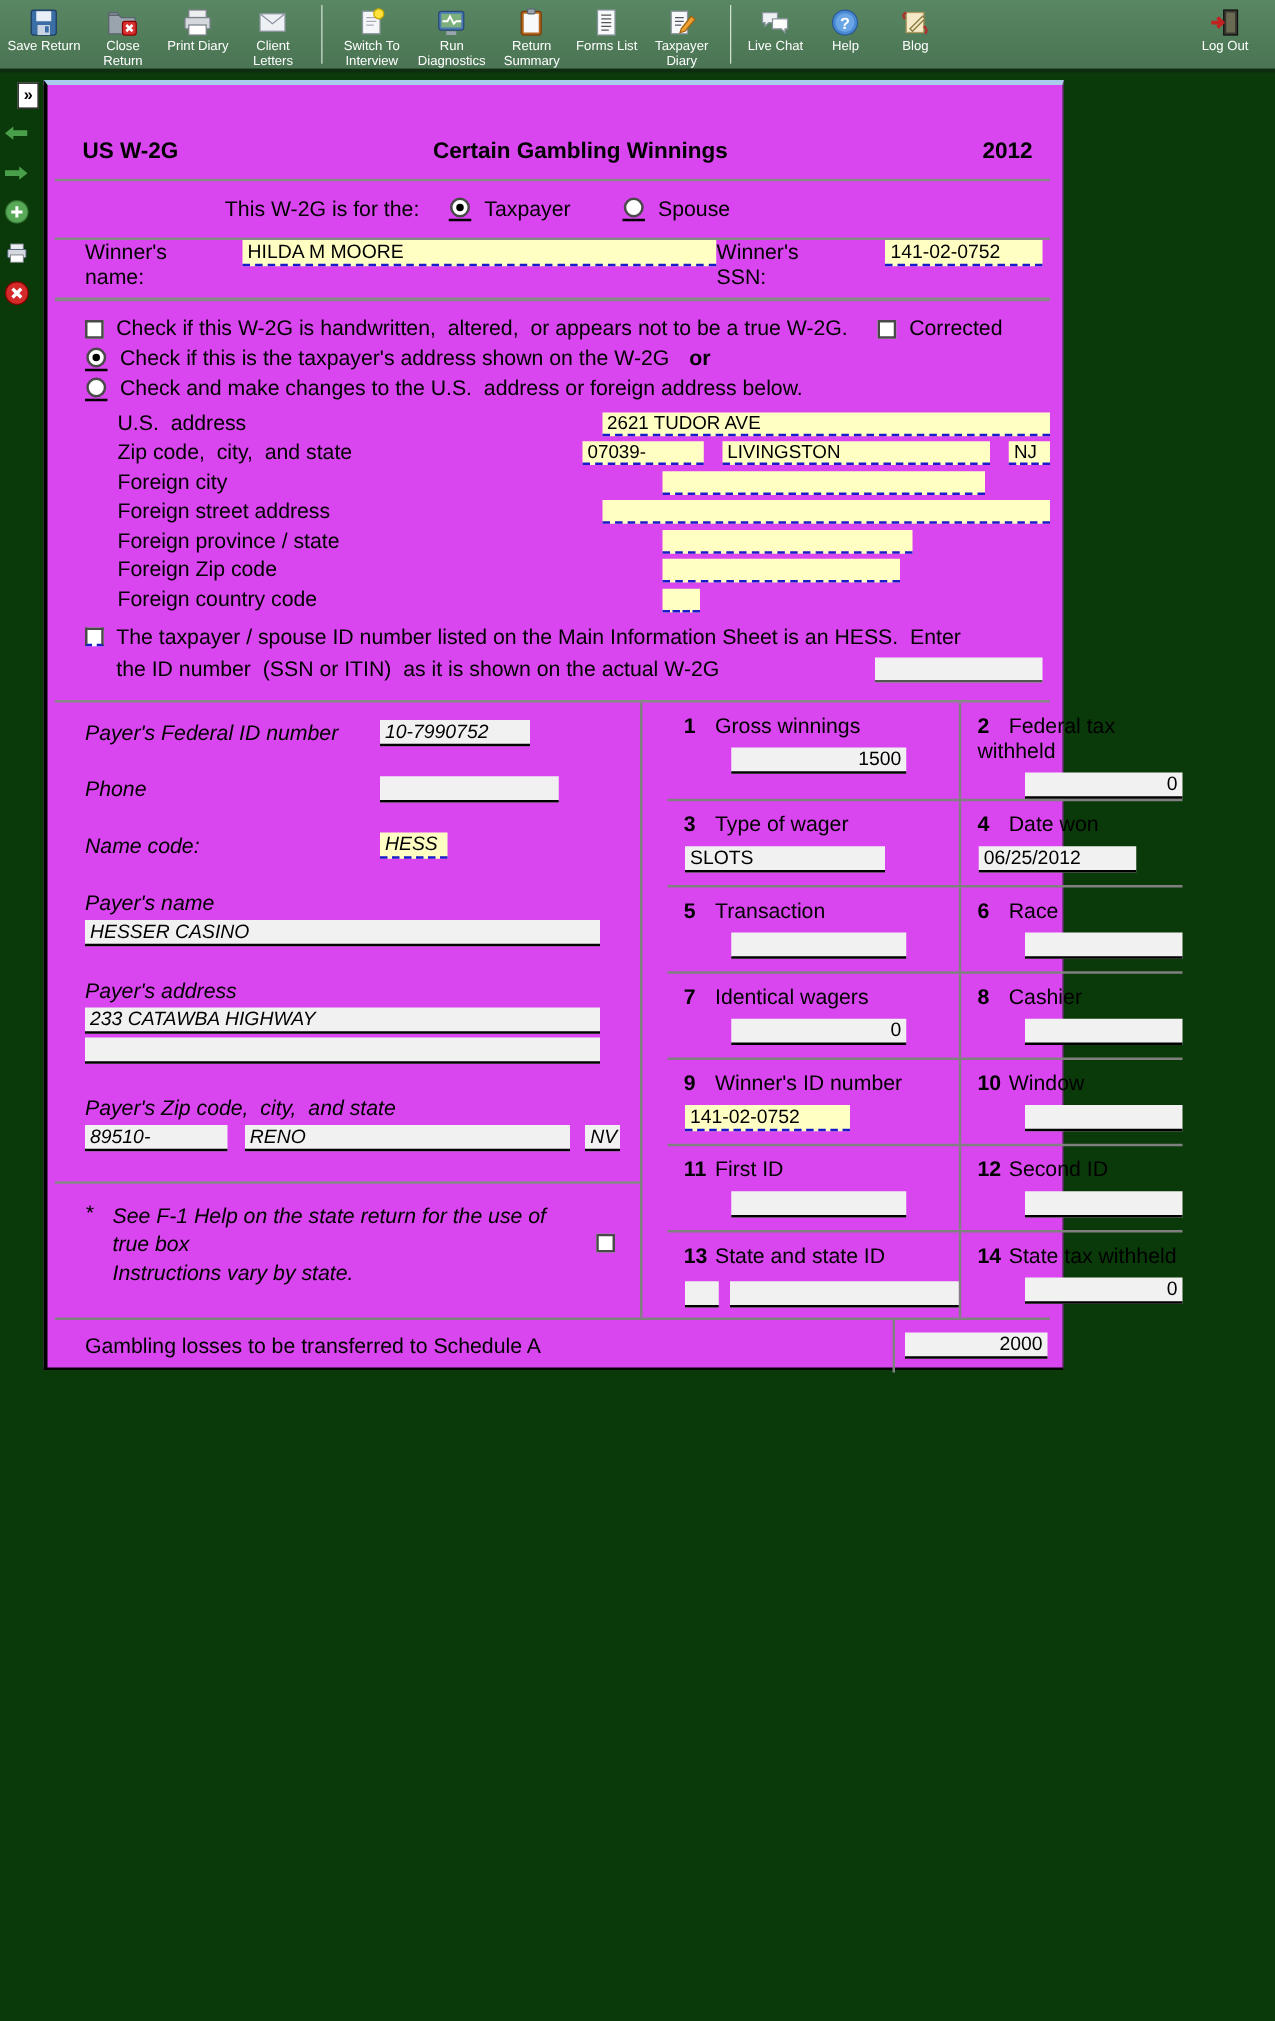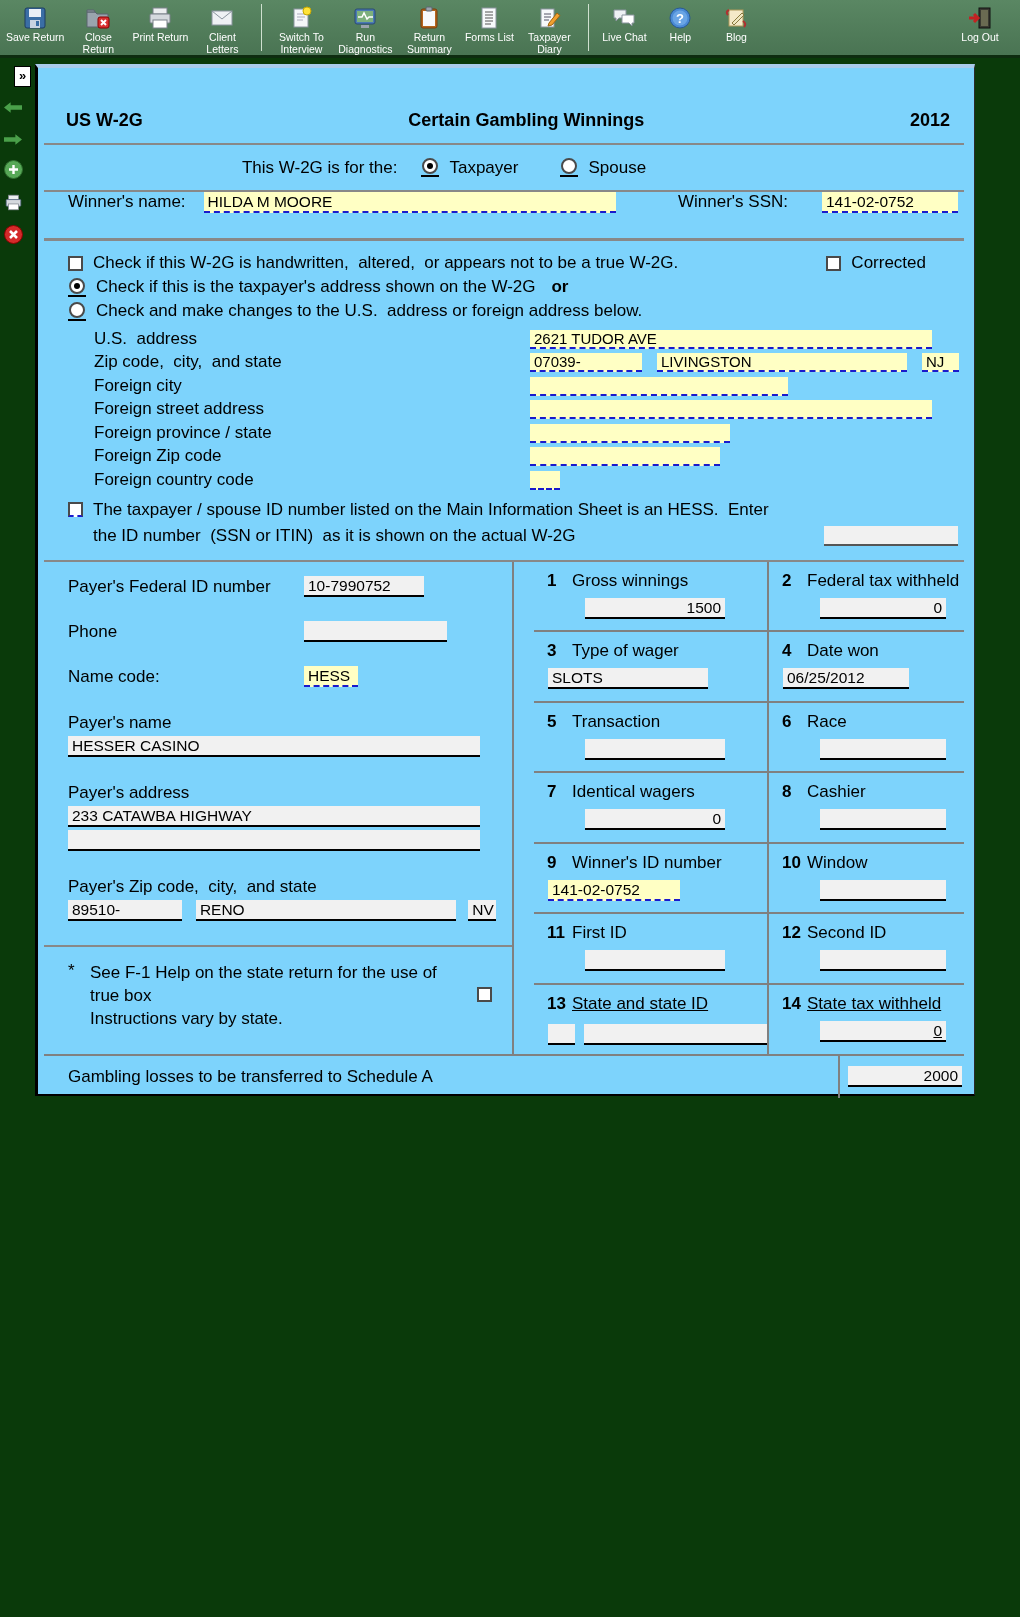--- a/index.html
+++ b/index.html
@@ -33,22 +33,22 @@
   .side-ic { position:absolute; left:4px; cursor:pointer; }
   .expand-tab {
     position:absolute; left:14px; top:66px; z-index:5;
     background:#fff; border:1px solid #000;
     font-size:13px; font-weight:bold; padding:1px 4px 2px; cursor:pointer;
     line-height:1.2;
   }
 
   
   .panel {
-    position:absolute; left:35px; top:64px; width:940px; height:1032px;
-    background:#7dd3fc;
+    position:absolute; left:35px; top:64px; width:816px; height:1032px;
+    background:#d946ef;
     border-top:4px solid #a9cbec;
     border-left:3px solid #000;
     border-right:1px solid #2a2a2a;
     border-bottom:2px solid #000;
     font-size:17px; color:#000;
   }
   .content { padding:0 10px 0 6px; }
   .pre { white-space:pre-wrap; }
 
   .form-header {
@@ -118,21 +118,21 @@
   .itin { padding:8px 6px 0 24px; }
   .itin-row1 { display:flex; align-items:center; height:24px; }
   .itin-row1 .cb { margin-right:10px; }
   .itin-row2 { display:flex; align-items:flex-end; height:24px; padding-left:25px; }
   .itin-field { width:134px; margin-left:auto; background:#f1f1f1; border-bottom:2px solid #555; height:20px; }
 
   .r2 { margin-top:14px; }
 
   
   .main-cols { display:flex; align-items:stretch; height:492px; }
-  .left-col { width:468px; padding:14px 16px 4px 24px; position:relative; }
+  .left-col { width:468px; padding:14px 16px 4px 24px; position:relative;font-style:italic; }
   .lrow { display:flex; align-items:flex-end; }
   .lrow .lbl { width:236px; }
   .gf-id { width:120px; }
   .gf-phone { width:143px; margin-top:24px; }
   .yf-code { width:54px; }
   .mt26 { margin-top:26px; }
   .mt24 { margin-top:24px; }
   .mt2 { margin-top:3px; }
   .full-f { width:412px; }
   .zip-row { display:flex; margin-top:3px;align-items:center; }
@@ -140,21 +140,21 @@
   .pc { width:263px; margin-left:14px; }
   .ps { width:28px; margin-left:12px; }
   .lc-rule { border:none; border-top:2px solid #888; margin:24px -16px 0 -24px; }
   .note { display:flex; margin-top:14px; position:relative; padding-right:36px; }
   .note .star { width:22px; }
   .note .cb { position:absolute; right:4px; top:26px; }
   .note-lines div { line-height:23px; }
 
   .grid { flex:1; border-left:2px solid #808080; display:flex; flex-direction:column; }
   .grow { display:flex; flex:1; border-bottom:2px solid #808080;margin-left:20px; }
-  .grow.last { border-bottom:none;text-decoration:underline; }
+  .grow.last { border-bottom:none; }
   .gcell { padding:9px 0 0 13px; }
   .gcell.a { width:235px; border-right:2px solid #808080; }
   .gcell.b { flex:1; }
   .bnum { font-weight:bold; display:inline-block; min-width:25px; }
   .bfield { margin:7px 0 0 38px; width:140px; height:21px; }
   .gcell.b .bfield { width:126px; }
   .b13-row { display:flex; margin:10px 0 0 1px; }
   .b13-s { width:28px; height:21px; background:#f1f1f1; border-bottom:2px solid #000; }
   .b13-l { width:190px; height:21px; background:#f1f1f1; border-bottom:2px solid #000; margin-left:9px; }
   .yf-box9 { background:#ffffc4; border-bottom:2px dashed #1a1acc; }
@@ -193,21 +193,21 @@
     <span>Close Return</span>
   </div>
   <div class="tb-item">
     <span class="ic">
       <svg width="26" height="26" viewBox="0 0 26 26">
           <rect x="6" y="3" width="14" height="6" fill="#eceef0" stroke="#7a828a"></rect>
           <rect x="3" y="9" width="20" height="9" rx="1" fill="#d5d9de" stroke="#7a828a"></rect>
           <rect x="6" y="15" width="14" height="8" fill="#fff" stroke="#7a828a"></rect>
         </svg>
     </span>
-    <span>Print Return</span>
+    <span>Print Diary</span>
   </div>
   <div class="tb-item">
     <span class="ic">
       <svg width="26" height="26" viewBox="0 0 26 26">
           <rect x="3" y="6" width="20" height="14" fill="#eef1f4" stroke="#8a949e"></rect>
           <path d="M3 6 l10 8 l10 -8" fill="none" stroke="#8a949e"></path>
         </svg>
     </span>
     <span>Client Letters</span>
   </div>

